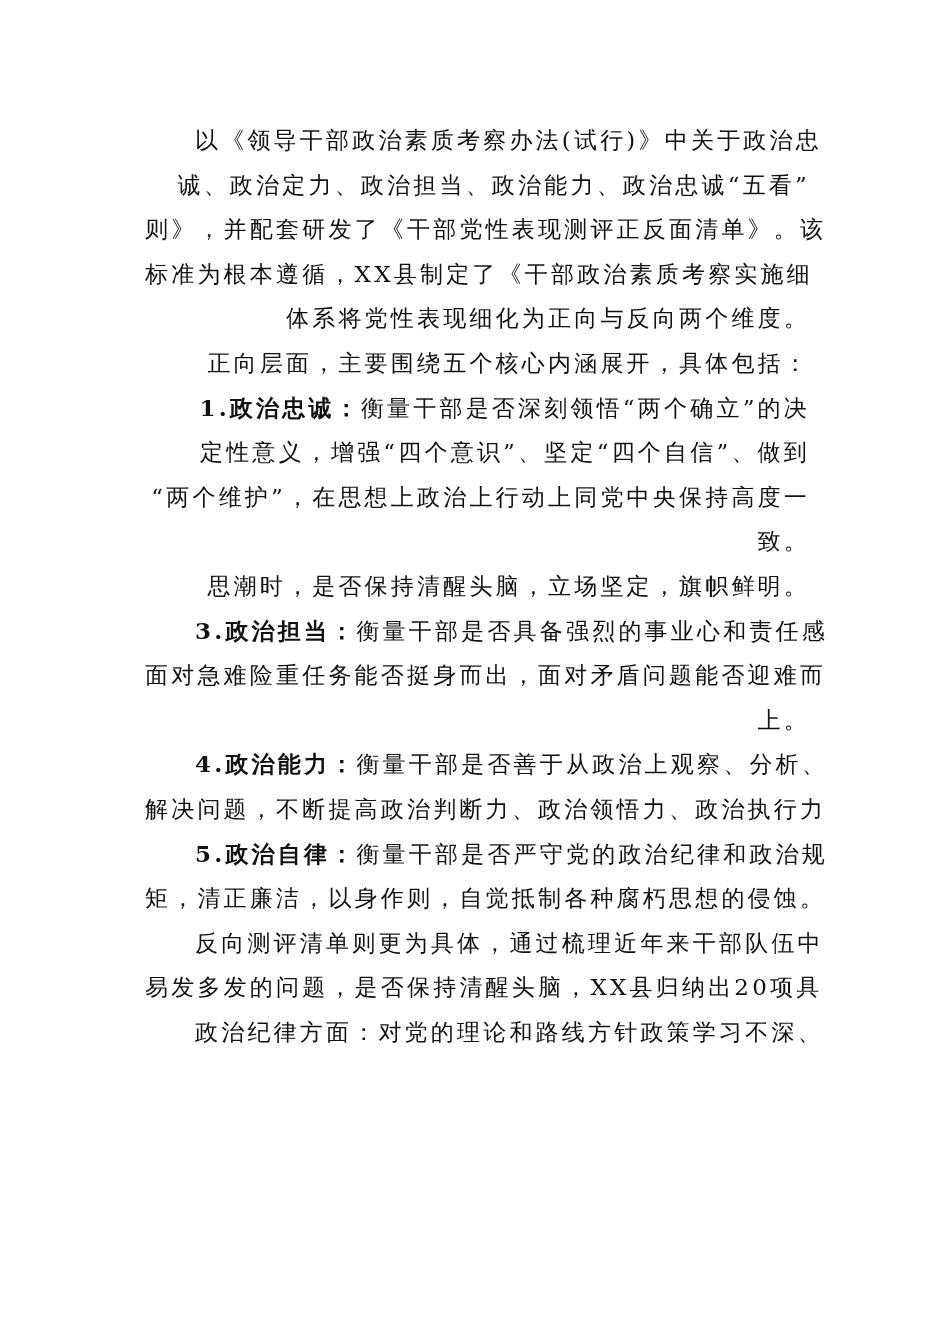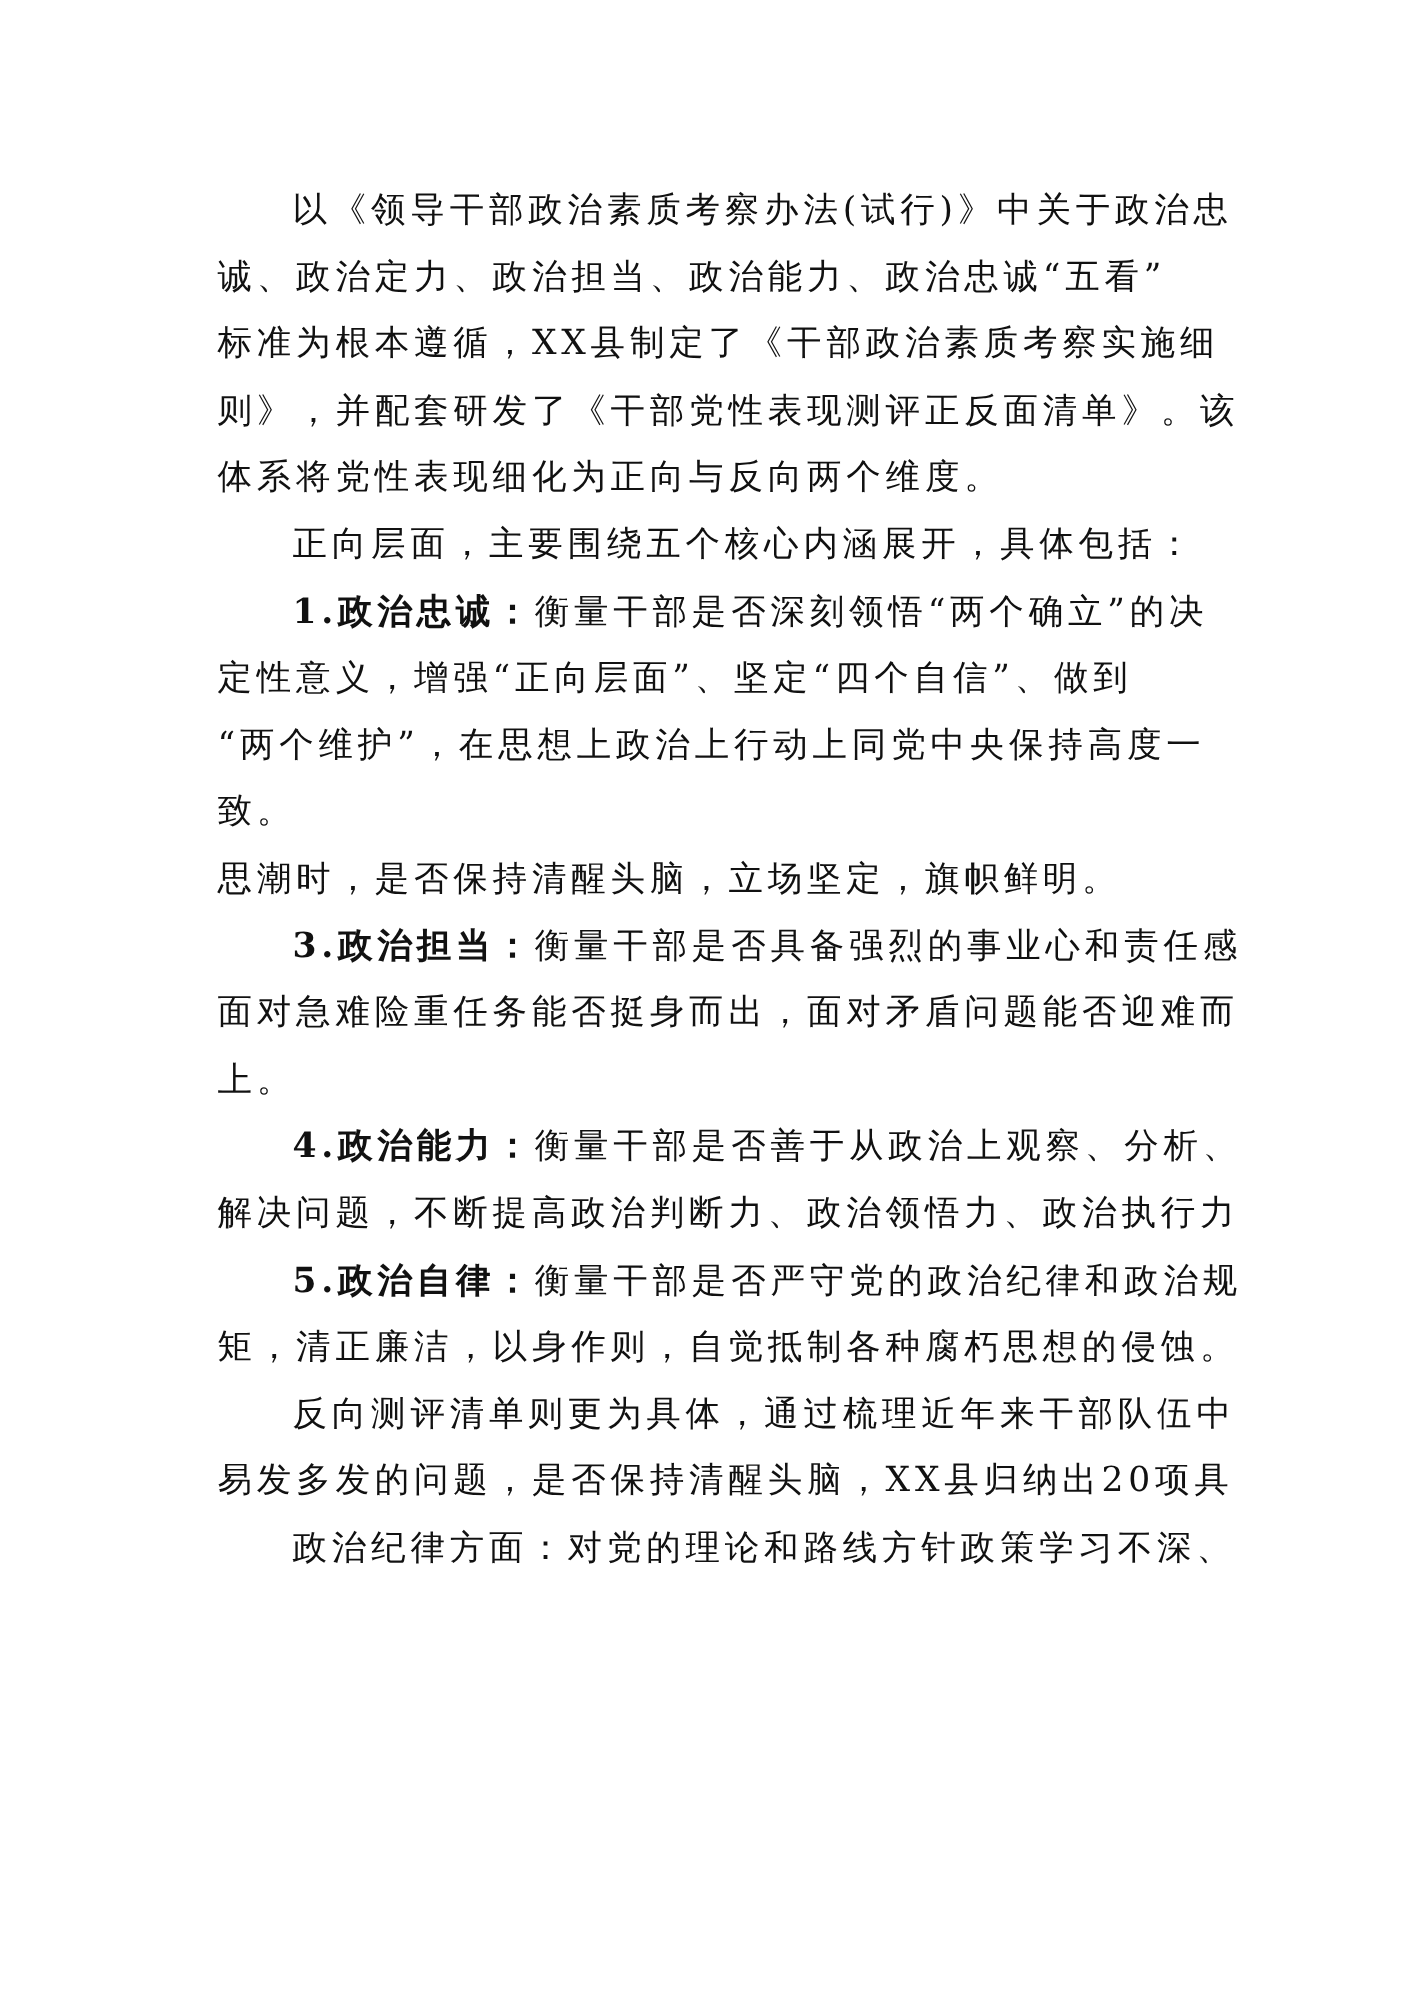--- a/index.html
+++ b/index.html
@@ -5,44 +5,45 @@
   html, body { margin: 0; padding: 0; background: #ffffff; }
   body { width: 950px; height: 1344px; position: relative; overflow: hidden; }
   .page {
     position: absolute; left: 145px; top: 118px; width: 665px;
     font-family: "DejaVu Serif", "Liberation Serif", serif;
     color: #111111; font-size: 23px;
   }
   .line {
     height: 44.6px; line-height: 44.6px; white-space: nowrap;
     letter-spacing: 3.2px;
+    text-align: right;
   }
   .indent { padding-left: 50px; }
   b { font-weight: bold; }
 </style>
 </head>
 <body>
 
 <div class="page">
 
   <div>
     <div class="line indent">以《领导干部政治素质考察办法(试行)》中关于政治忠</div>
     <div class="line">诚、政治定力、政治担当、政治能力、政治忠诚“五看”</div>
+    <div class="line">则》，并配套研发了《干部党性表现测评正反面清单》。该</div>
     <div class="line">标准为根本遵循，XX县制定了《干部政治素质考察实施细</div>
-    <div class="line">则》，并配套研发了《干部党性表现测评正反面清单》。该</div>
     <div class="line">体系将党性表现细化为正向与反向两个维度。</div>
   </div>
 
   <div>
     <div class="line indent">正向层面，主要围绕五个核心内涵展开，具体包括：</div>
   </div>
 
   <div>
     <div class="line indent"><b>1.政治忠诚：</b><span>衡量干部是否深刻领悟“两个确立”的决</span></div>
-    <div class="line">定性意义，增强“正向层面”、坚定“四个自信”、做到</div>
+    <div class="line">定性意义，增强“四个意识”、坚定“四个自信”、做到</div>
     <div class="line">“两个维护”，在思想上政治上行动上同党中央保持高度一</div>
     <div class="line">致。</div>
   </div>
 
   <div>
     <div class="line">思潮时，是否保持清醒头脑，立场坚定，旗帜鲜明。</div>
   </div>
 
   <div>
     <div class="line indent"><b>3.政治担当：</b><span>衡量干部是否具备强烈的事业心和责任感</span></div>

